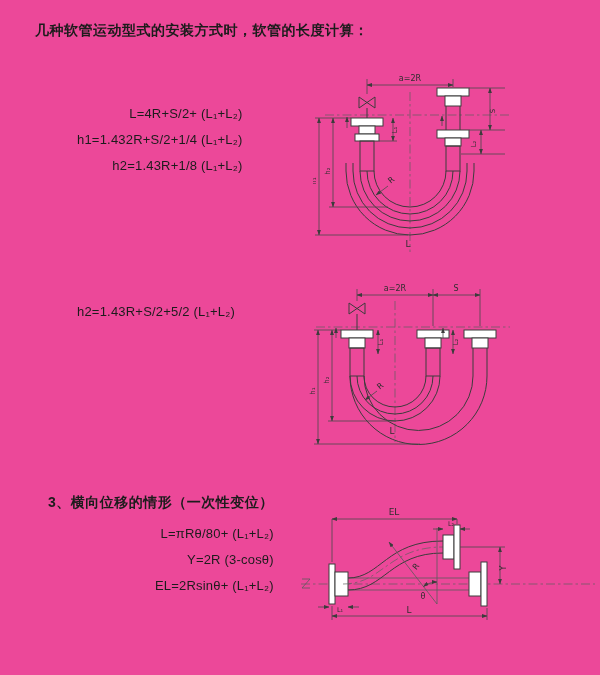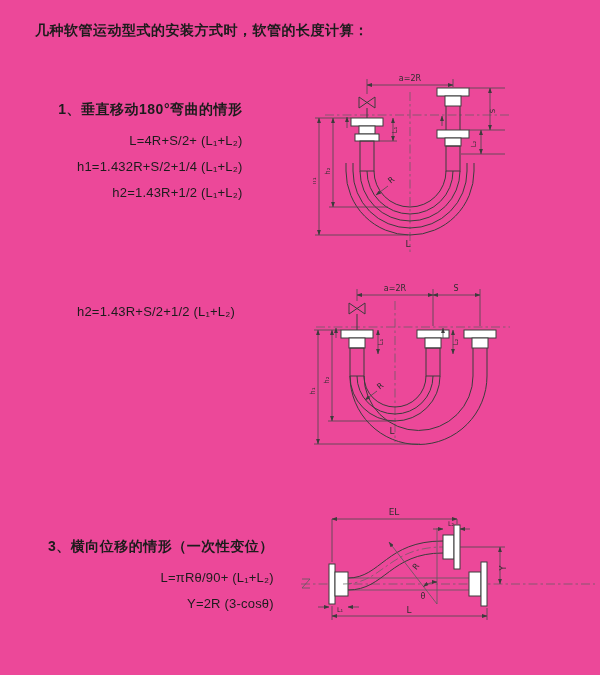--- a/index.html
+++ b/index.html
@@ -2,54 +2,54 @@
 <html><head>
 <meta charset="utf-8">
 <style>
   html,body{margin:0;padding:0;background:#e8e8e8;}
   .page{position:relative;width:600px;height:675px;background:#ec4899;overflow:hidden;
         font-family:"Liberation Sans","DejaVu Sans",sans-serif;color:#1c1c1c;text-align:right;}
   .title{position:absolute;left:35px;top:22px;margin:0;font-size:14px;font-weight:bold;letter-spacing:.5px;}
   .block{position:absolute;left:48px;}
   .block h2{margin:0 0 9px 0;font-size:14px;font-weight:bold;letter-spacing:.5px;}
   .block p.formula{margin:0 0 0 29px;font-size:13px;line-height:26px;letter-spacing:.2px;}
-  #sec1{top:101px}#sec2{top:299px}#sec3{top:538px}
+  #sec1{top:101px}#sec2{top:299px}#sec3{top:494px}
   .diagram{position:absolute;}
   #dia1{left:313px;top:66px}#dia2{left:308px;top:276px}#dia3{left:297px;top:500px}
   svg{display:block}
   svg text{font-family:"DejaVu Sans","Liberation Sans",sans-serif;fill:#2e2e2e;}
   .ln{stroke:#3c3c3c;stroke-width:1;fill:none}
   .thin{stroke:#5a5a5a;stroke-width:.8;fill:none}
   .cl{stroke:#606060;stroke-width:.7;stroke-dasharray:9 3 2.5 3;fill:none}
   .fit{stroke:#3c3c3c;stroke-width:1;fill:#ffffff}
   .dim{stroke:#4a4a4a;stroke-width:.8;fill:none}
   .ah{fill:#3c3c3c;stroke:none}
 </style>
 </head>
 <body>
 
 <div class="page">
 
   <h1 class="title">几种软管运动型式的安装方式时，软管的长度计算：</h1>
 
   <section class="block" id="sec1">
-    <h2>1、垂直移动180°弯曲的情形</h2>
     <p class="formula">L=4R+S/2+ (L₁+L₂)</p>
     <p class="formula">h1=1.432R+S/2+1/4 (L₁+L₂)</p>
-    <p class="formula">h2=1.43R+1/2 (L₁+L₂)</p>
+    <p class="formula">h2=1.43R+1/8 (L₁+L₂)</p>
   </section>
 
   <section class="block" id="sec2">
-    <p class="formula">h2=1.43R+S/2+1/2 (L₁+L₂)</p>
+    <p class="formula">h2=1.43R+S/2+5/2 (L₁+L₂)</p>
   </section>
 
   <section class="block" id="sec3">
     <h2>3、横向位移的情形（一次性变位）</h2>
-    <p class="formula">L=πRθ/90+ (L₁+L₂)</p>
+    <p class="formula">L=πRθ/80+ (L₁+L₂)</p>
     <p class="formula">Y=2R (3-cosθ)</p>
+    <p class="formula">EL=2Rsinθ+ (L₁+L₂)</p>
   </section>
 
   <svg class="diagram" id="dia1" width="285" height="190" viewBox="0 0 285 190">
     <defs>
       <pattern id="braid1" width="5" height="5" patternUnits="userSpaceOnUse">
         <path d="M0,5 L5,0 M0,0 L5,5" stroke="#777" stroke-width="0.6"></path>
       </pattern>
       <marker id="a1e" markerWidth="7" markerHeight="5" refX="6.5" refY="2.5" orient="auto">
         <path class="ah" d="M0,0 L7,2.5 L0,5 z"></path>
       </marker>

